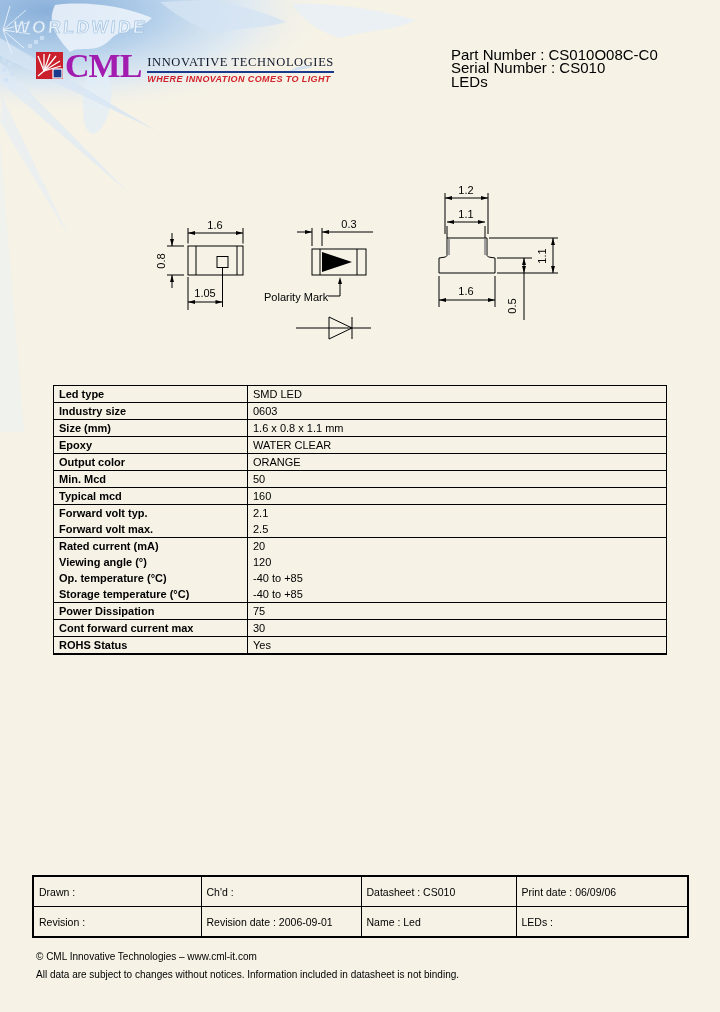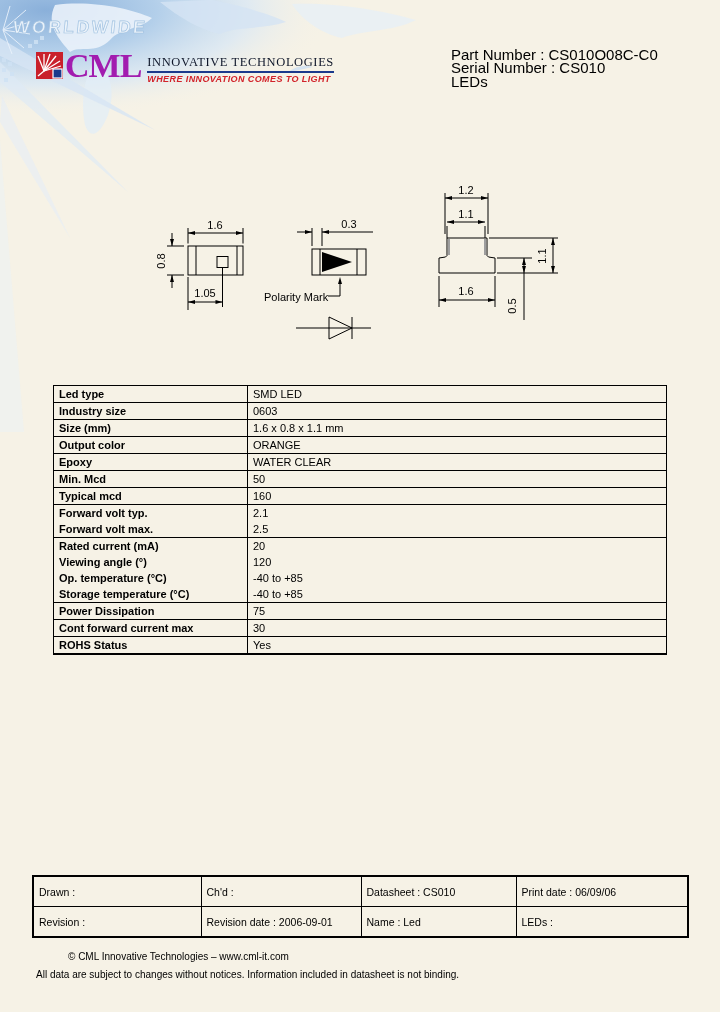--- a/index.html
+++ b/index.html
@@ -53,21 +53,21 @@
   }
   #info-table td{
     height:25px;font-size:10.5px;padding:2px 5px;vertical-align:middle;
     border:1px solid #000;overflow:hidden;white-space:nowrap;
   }
   #info-table col.c1{width:168px;}
   #info-table col.c2{width:160px;}
   #info-table col.c3{width:155px;}
   #info-table col.c4{width:172px;}
   
-  #footer-line1{left:36px;top:951px;font-size:10px;margin-left:32px;}
+  #footer-line1{left:36px;top:951px;font-size:10px;}
   #footer-line2{left:36px;top:969px;font-size:10px;}
 </style>
 </head>
 <body>
 
 <svg id="header-art" class="abs" width="460" height="460" viewBox="0 0 460 460">
   <defs>
     <radialGradient id="blueFade" cx="0.10" cy="0.06" r="0.80">
       <stop offset="0%" stop-color="#8ab0da"></stop>
       <stop offset="30%" stop-color="#b3cfea"></stop>
@@ -253,26 +253,26 @@
       </tr>
     <tr>
         <td class="k">Industry size</td>
         <td>0603</td>
       </tr>
     <tr>
         <td class="k">Size (mm)</td>
         <td>1.6 x 0.8 x 1.1 mm</td>
       </tr>
     <tr>
+        <td class="k">Epoxy</td>
+        <td>WATER CLEAR</td>
+      </tr>
+    <tr>
         <td class="k">Output color</td>
         <td>ORANGE</td>
-      </tr>
-    <tr>
-        <td class="k">Epoxy</td>
-        <td>WATER CLEAR</td>
       </tr>
     <tr>
         <td class="k">Min. Mcd</td>
         <td>50</td>
       </tr>
     <tr>
         <td class="k">Typical mcd</td>
         <td>160</td>
       </tr>
     <tr class="nb">

